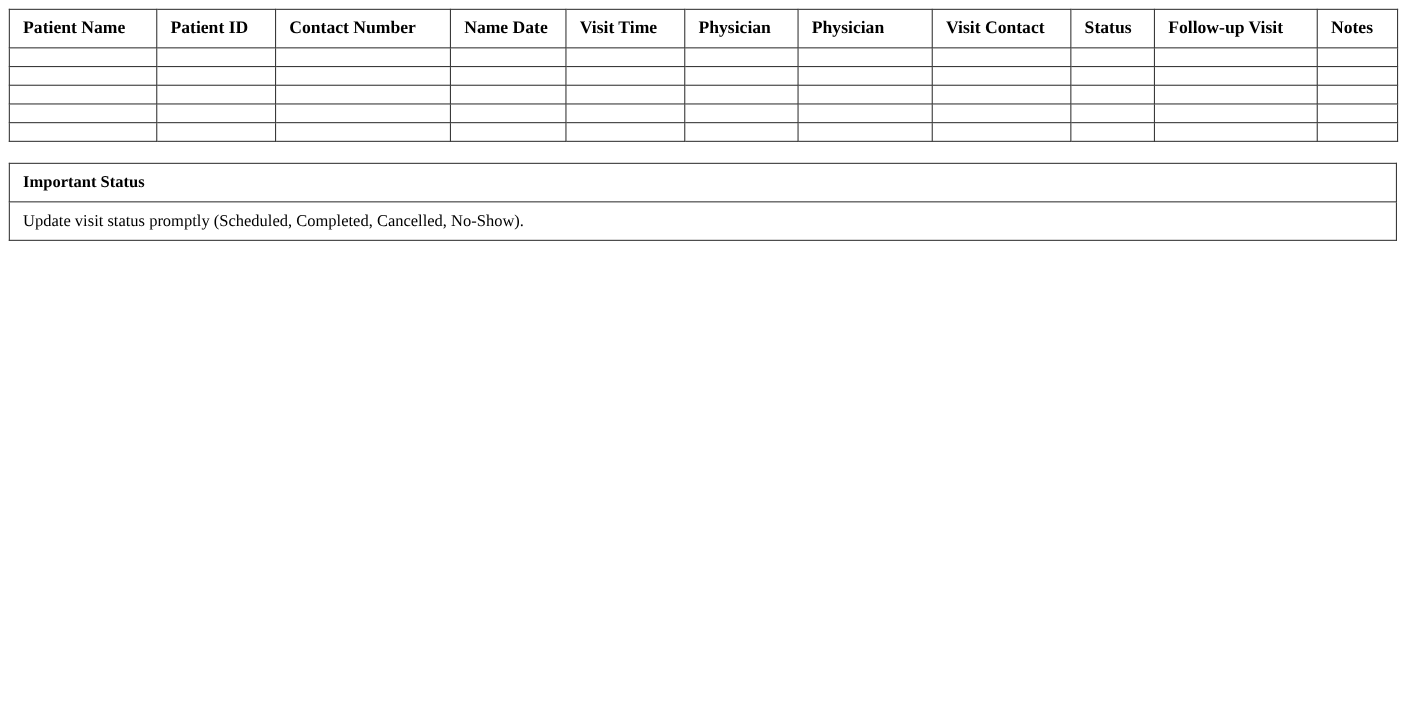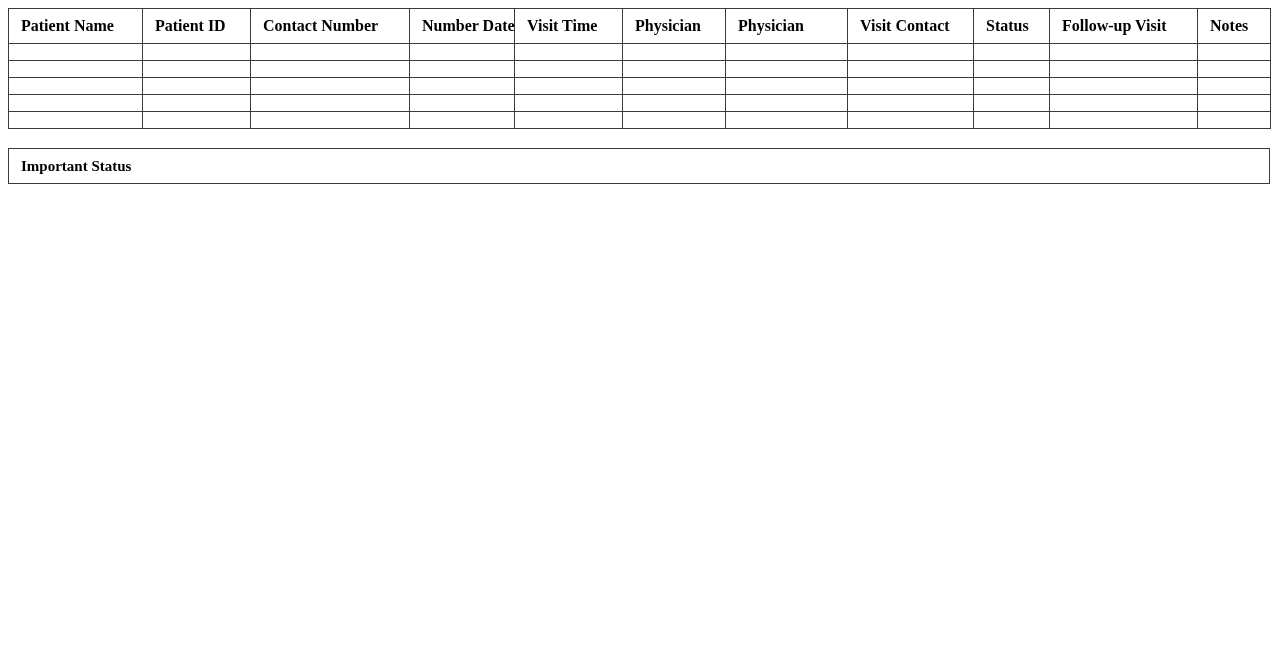--- a/index.html
+++ b/index.html
@@ -38,21 +38,21 @@
         <col style="width: 126px;">
         <col style="width: 76px;">
         <col style="width: 148px;">
         <col style="width: 73px;">
       </colgroup>
     <thead>
       <tr>
         <th>Patient Name</th>
         <th>Patient ID</th>
         <th>Contact Number</th>
-        <th>Number Date</th>
+        <th>Name Date</th>
         <th>Visit Time</th>
         <th>Physician</th>
         <th>Physician</th>
         <th>Visit Contact</th>
         <th>Status</th>
         <th>Follow-up Visit</th>
         <th>Notes</th>
       </tr>
     </thead>
     <tbody id="visits-body">
@@ -122,15 +122,18 @@
           <td></td>
         </tr>
       </tbody>
   </table>
 
   <table class="notes">
     <tbody>
       <tr>
         <td class="head">Important Status</td>
       </tr>
+      <tr>
+        <td>Update visit status promptly (Scheduled, Completed, Cancelled, No-Show).</td>
+      </tr>
     </tbody>
   </table>
 </div>
 
 </body></html>

